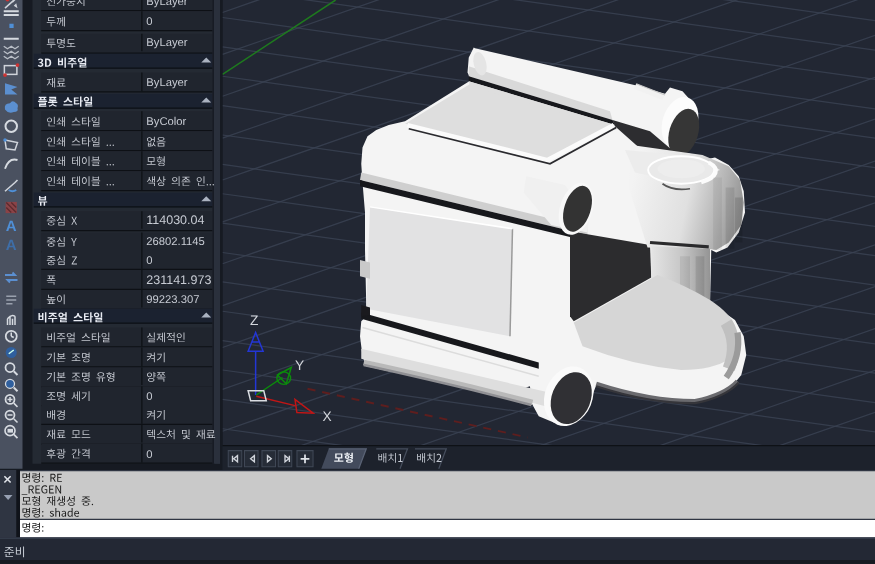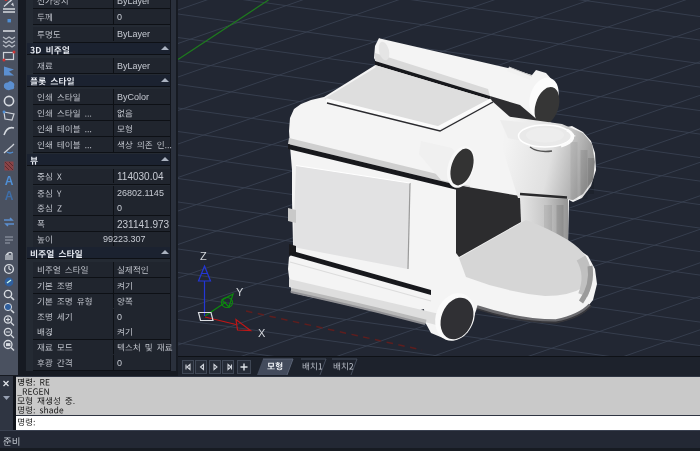--- a/index.html
+++ b/index.html
@@ -139,21 +139,21 @@
     <div class="abs" style="left:86.5px;top:185.5px;width:1.2px;height:14.8px;background:#0d1015"></div>
     <div class="abs" style="left:91px;top:188.1px;font-size:9px;color:#c7cbd3;letter-spacing:0">26802.1145</div>
     <div class="abs" style="left:7px;top:200.3px;width:139px;height:16.0px;background:#20252e;border-bottom:1.2px solid #0d1015"></div>
     <div class="abs" style="left:86.5px;top:200.3px;width:1.2px;height:14.8px;background:#0d1015"></div>
     <div class="abs" style="left:91px;top:202.9px;font-size:9px;color:#c7cbd3;letter-spacing:0">0</div>
     <div class="abs" style="left:7px;top:216.0px;width:139px;height:16.0px;background:#20252e;border-bottom:1.2px solid #0d1015"></div>
     <div class="abs" style="left:86.5px;top:216.0px;width:1.2px;height:14.8px;background:#0d1015"></div>
     <div class="abs" style="left:91px;top:218.6px;font-size:10px;color:#c7cbd3;letter-spacing:0">231141.973</div>
     <div class="abs" style="left:7px;top:231.5px;width:139px;height:16.0px;background:#20252e;border-bottom:1.2px solid #0d1015"></div>
     <div class="abs" style="left:86.5px;top:231.5px;width:1.2px;height:14.8px;background:#0d1015"></div>
-    <div class="abs" style="left:77px;top:234.1px;font-size:9px;color:#c7cbd3;letter-spacing:0">99223.307</div>
+    <div class="abs" style="left:91px;top:234.1px;font-size:9px;color:#c7cbd3;letter-spacing:0">99223.307</div>
     <div class="abs" style="left:1px;top:247.2px;width:145px;height:12.0px;background:#1b2230;border-bottom:1px solid #0d1015"></div>
     <svg class="abs" style="left:134px;top:247.2px" width="10" height="12">
       <path d="M1 7 L5 3 L9 7 Z" fill="#aab2c0"></path>
     </svg>
     <div class="abs" style="left:7px;top:262.0px;width:139px;height:16.0px;background:#20252e;border-bottom:1.2px solid #0d1015"></div>
     <div class="abs" style="left:86.5px;top:262.0px;width:1.2px;height:14.8px;background:#0d1015"></div>
     <div class="abs" style="left:7px;top:278.0px;width:139px;height:16.0px;background:#20252e;border-bottom:1.2px solid #0d1015"></div>
     <div class="abs" style="left:86.5px;top:278.0px;width:1.2px;height:14.8px;background:#0d1015"></div>
     <div class="abs" style="left:7px;top:293.5px;width:139px;height:16.0px;background:#20252e;border-bottom:1.2px solid #0d1015"></div>
     <div class="abs" style="left:86.5px;top:293.5px;width:1.2px;height:14.8px;background:#0d1015"></div>

